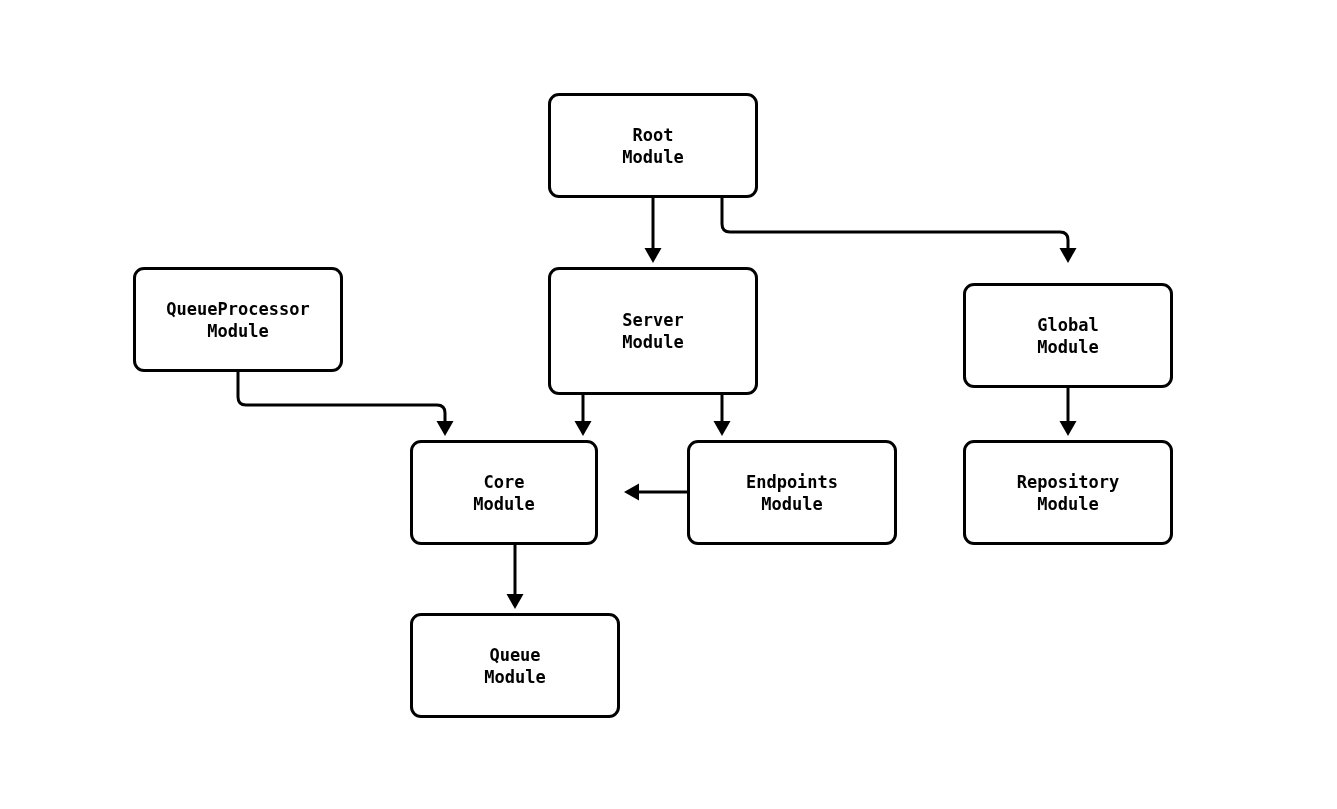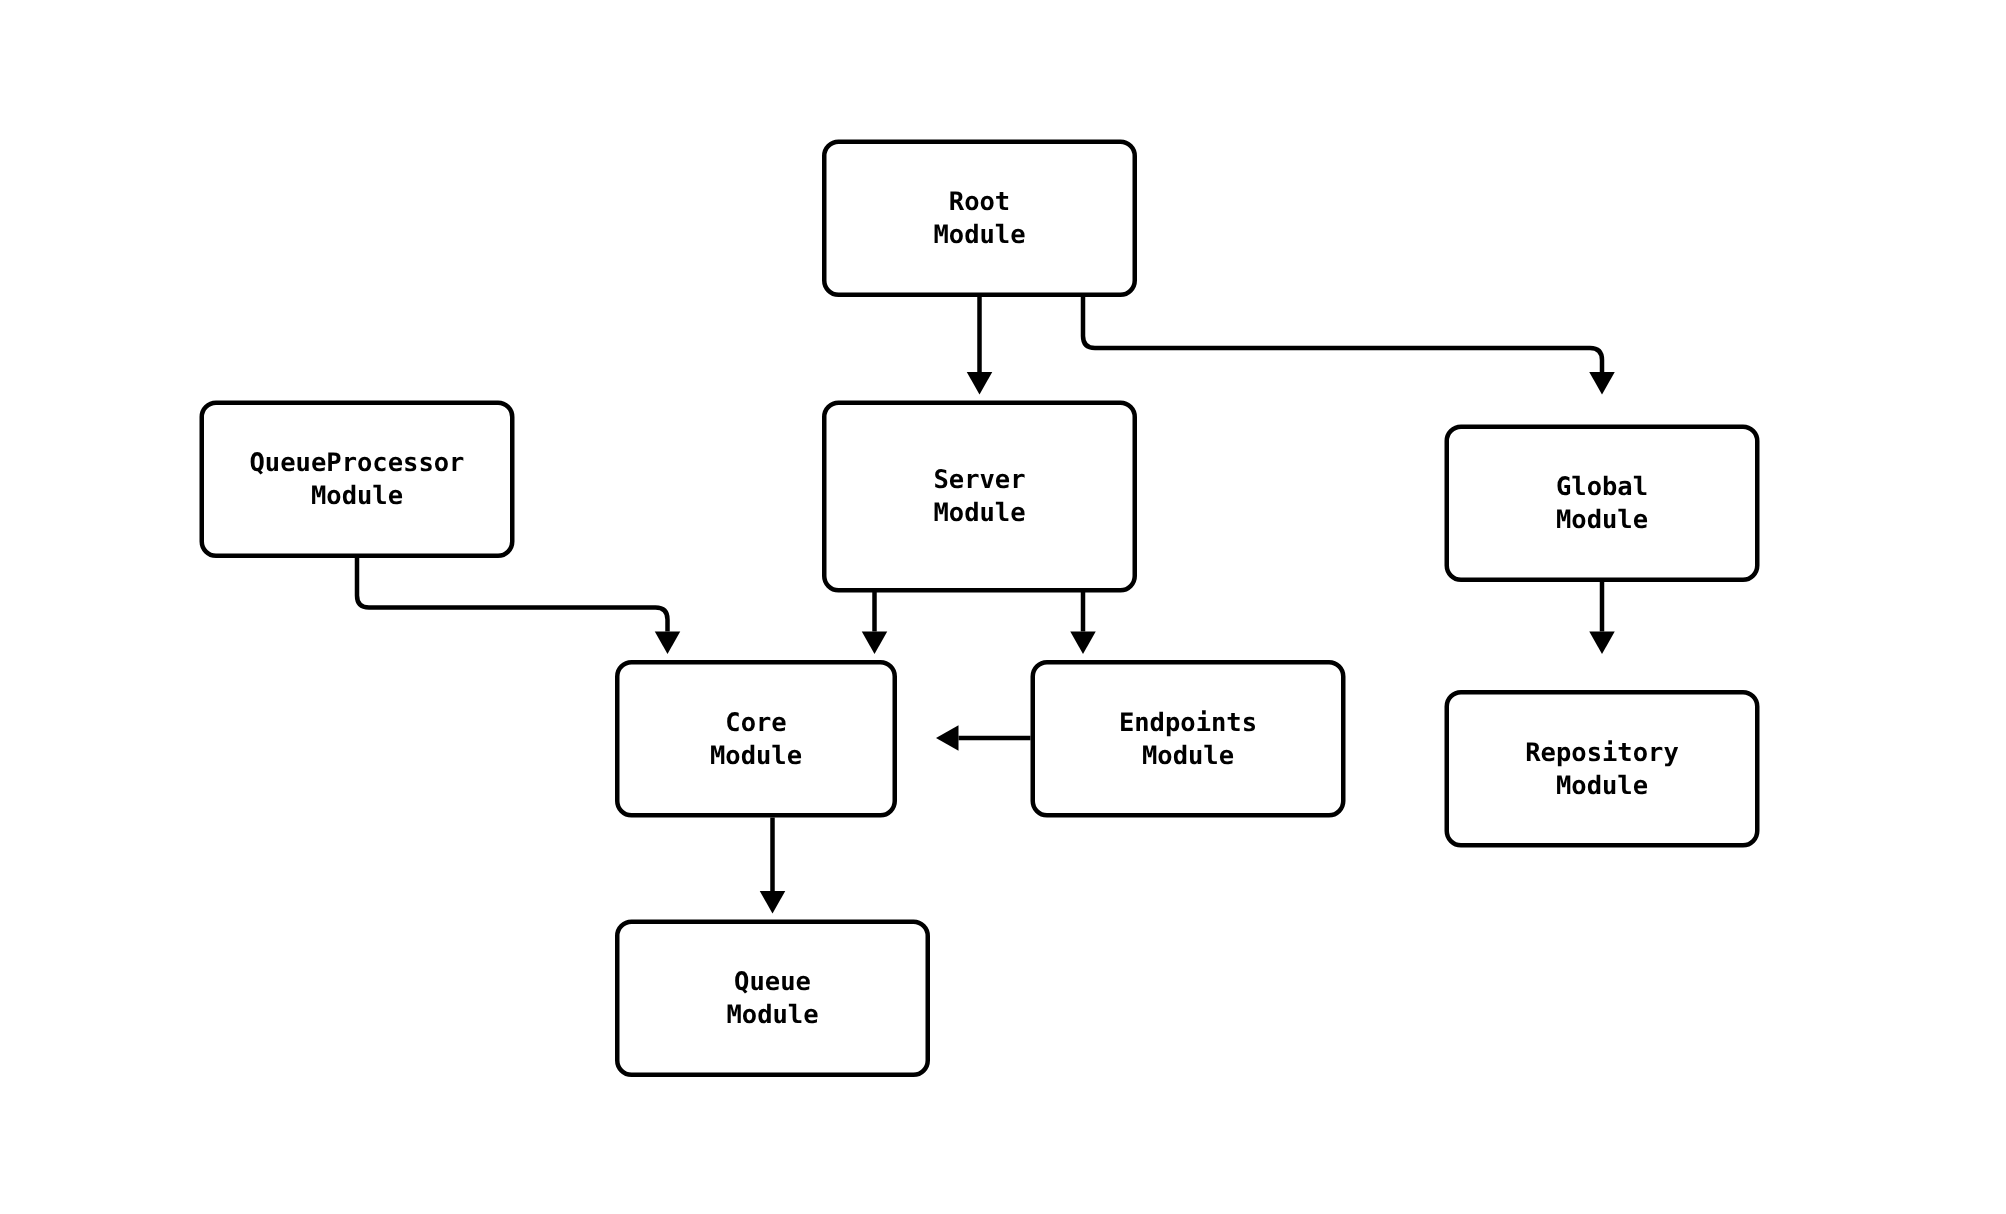--- a/index.html
+++ b/index.html
@@ -101,21 +101,21 @@
   <div class="node" style="left: 410px; top: 440px; width: 188px; height: 105px;">
     <span class="node-label">Core</span>
     <span class="node-label">Module</span>
   </div>
 
   <div class="node" style="left: 687px; top: 440px; width: 210px; height: 105px;">
     <span class="node-label">Endpoints</span>
     <span class="node-label">Module</span>
   </div>
 
-  <div class="node" style="left: 963px; top: 440px; width: 210px; height: 105px; margin-top: 20px;">
+  <div class="node" style="left: 963px; top: 440px; width: 210px; height: 105px;">
     <span class="node-label">Repository</span>
     <span class="node-label">Module</span>
   </div>
 
   <div class="node" style="left: 410px; top: 613px; width: 210px; height: 105px;">
     <span class="node-label">Queue</span>
     <span class="node-label">Module</span>
   </div>
 
 </div>

